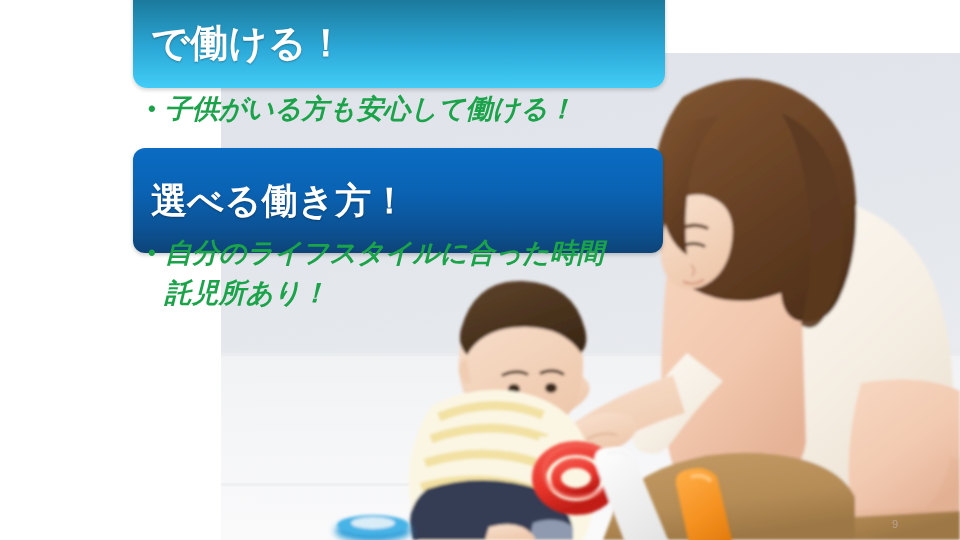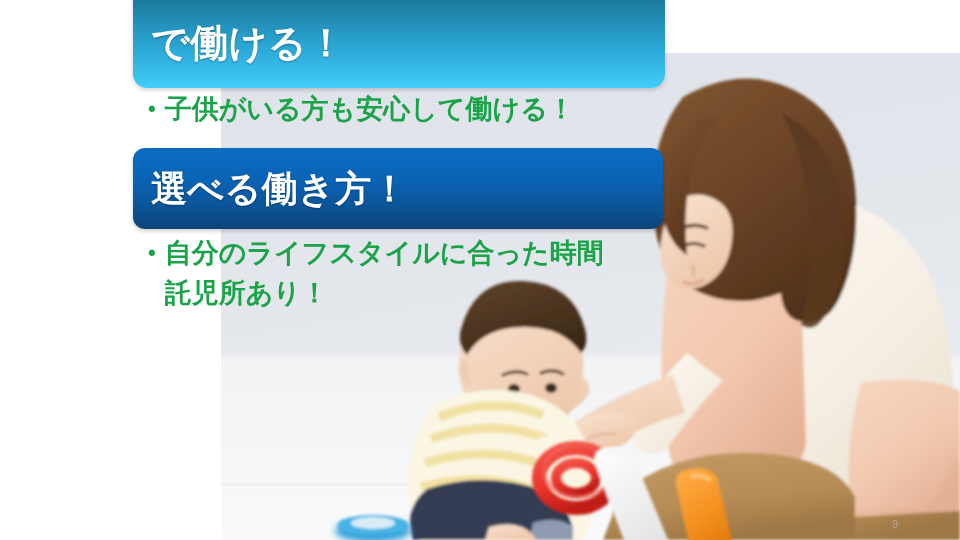--- a/index.html
+++ b/index.html
@@ -51,21 +51,21 @@
     height: 102px;
     border-radius: 14px;
     background: linear-gradient(to bottom, #166b8c 0%, #1f86ac 26%, #2ca9d8 62%, #42cdf7 100%);
     box-shadow: 0 2px 4px rgba(0,0,0,0.18);
     padding: 14px 0 0 18px;
   }
   .banner-2 {
     left: 133px;
     top: 148px;
     width: 530px;
-    height: 81px;
+    height: 105px;
     border-radius: 12px;
     background: linear-gradient(to bottom, #0a6cc2 0%, #0a63b4 40%, #0c5396 75%, #0d4478 100%);
     box-shadow: 0 2px 4px rgba(0,0,0,0.20);
     padding: 0 0 0 18px;
   }
   .banner-text {
     font-size: 38px;
     line-height: 1.05;
     white-space: nowrap;
   }
@@ -83,21 +83,21 @@
     white-space: pre-wrap;
   }
   .bullet-dot {
     flex: 0 0 auto;
     font-size: 22px;
     line-height: 1.72;
     margin-right: 9px;
   }
   .bullet-1 { left: 148px; top: 90px; width: 520px; }
   .bullet-2 { left: 148px; top: 234px; width: 512px; }
-  .bullet-body { flex: 1 1 auto; }
+  .bullet-body { flex: 1 1 auto; font-style: italic; }
 
   
   .page-number {
     position: absolute;
     right: 62px;
     bottom: 10px;
     font-size: 11px;
     color: #b9a9a2;
     opacity: 0.85;
   }

